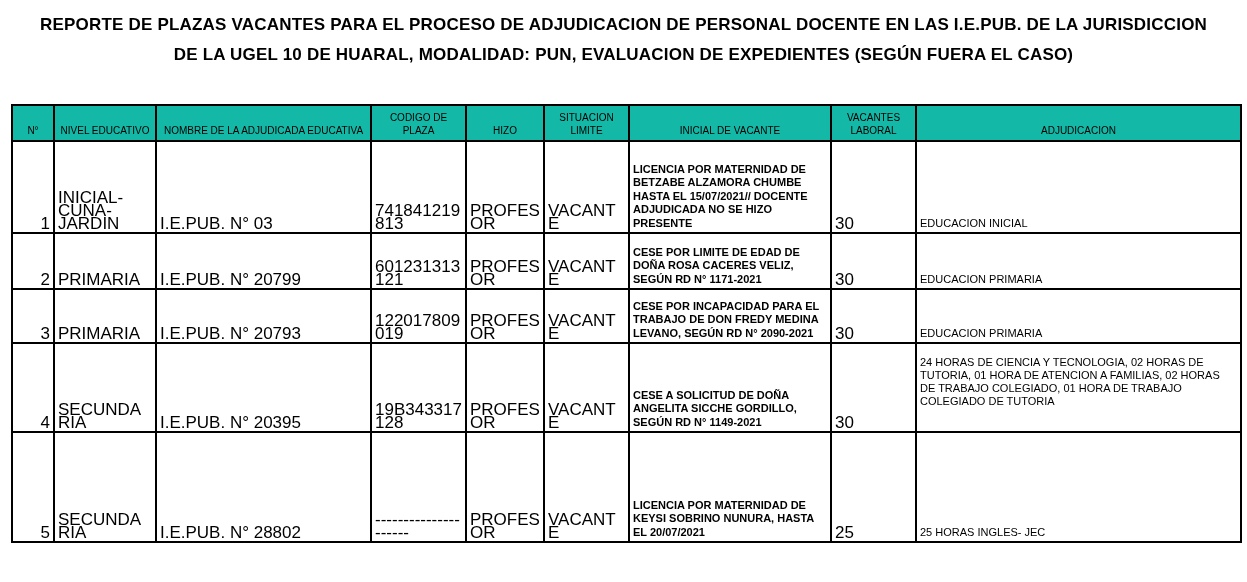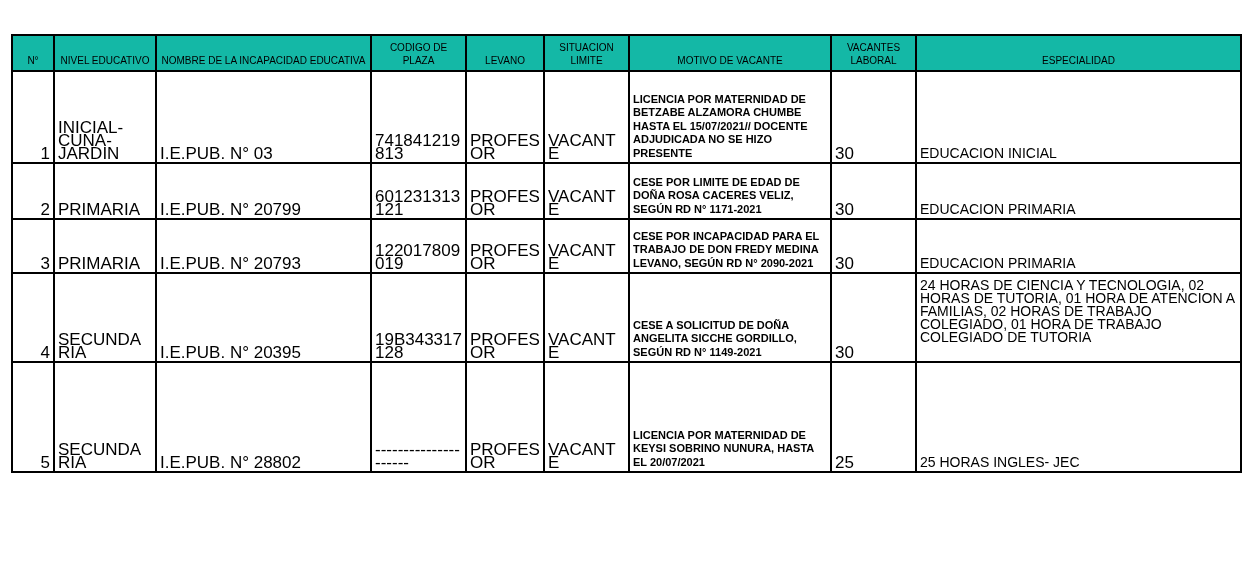--- a/index.html
+++ b/index.html
@@ -59,61 +59,62 @@
   tbody tr:nth-child(4) { height: 89px; }
   tbody tr:nth-child(5) { height: 110px; }
   td.c-num { text-align: right; padding-right: 3px; }
   td.c-motivo {
     font-weight: bold;
     font-size: 11px;
     line-height: 13.5px;
     padding-right: 8px;
     margin-top: 42px;
   }
-  td.c-especialidad { font-size: 14px; line-height: 13px; padding-right: 4px; }
+  td.c-especialidad { font-size: 11px; line-height: 13px; padding-right: 4px; }
   tbody tr:nth-child(4) td.c-especialidad { vertical-align: middle; padding-bottom: 14px; }
   
   col.w-num { width: 42px; }
   col.w-nivel { width: 102px; }
   col.w-nombre { width: 215px; }
   col.w-codigo { width: 95px; }
   col.w-cargo { width: 78px; }
   col.w-situacion { width: 85px; }
   col.w-motivo { width: 202px; }
   col.w-jornada { width: 85px; }
   col.w-especialidad { width: 325px; }
 </style>
 </head>
 <body>
 
 <div class="page">
+  <div class="report-title">REPORTE DE PLAZAS VACANTES PARA EL PROCESO DE ADJUDICACION DE PERSONAL DOCENTE EN LAS I.E.PUB. DE LA JURISDICCION DE LA UGEL 10 DE HUARAL, MODALIDAD: PUN, EVALUACION DE EXPEDIENTES (SEGÚN FUERA EL CASO)</div>
 
   <table class="vacancies">
     <colgroup>
         <col class="w-num">
         <col class="w-nivel">
         <col class="w-nombre">
         <col class="w-codigo">
         <col class="w-cargo">
         <col class="w-situacion">
         <col class="w-motivo">
         <col class="w-jornada">
         <col class="w-especialidad">
       </colgroup>
     <thead>
       <tr>
           <th>N°</th>
           <th>NIVEL EDUCATIVO</th>
-          <th>NOMBRE DE LA INCAPACIDAD EDUCATIVA</th>
+          <th>NOMBRE DE LA ADJUDICADA EDUCATIVA</th>
           <th>CODIGO DE PLAZA</th>
-          <th>LEVANO</th>
+          <th>HIZO</th>
           <th>SITUACION LIMITE</th>
-          <th>MOTIVO DE VACANTE</th>
+          <th>INICIAL DE VACANTE</th>
           <th>VACANTES LABORAL</th>
-          <th>ESPECIALIDAD</th>
+          <th>ADJUDICACION</th>
         </tr>
     </thead>
     <tbody>
         <tr>
           <td class="c-num">1</td>
           <td class="c-nivel">INICIAL- CUNA- JARDIN</td>
           <td class="c-nombre">I.E.PUB. N° 03</td>
           <td class="c-codigo">741841219813</td>
           <td class="c-cargo">PROFESOR</td>
           <td class="c-situacion">VACANTE</td>

